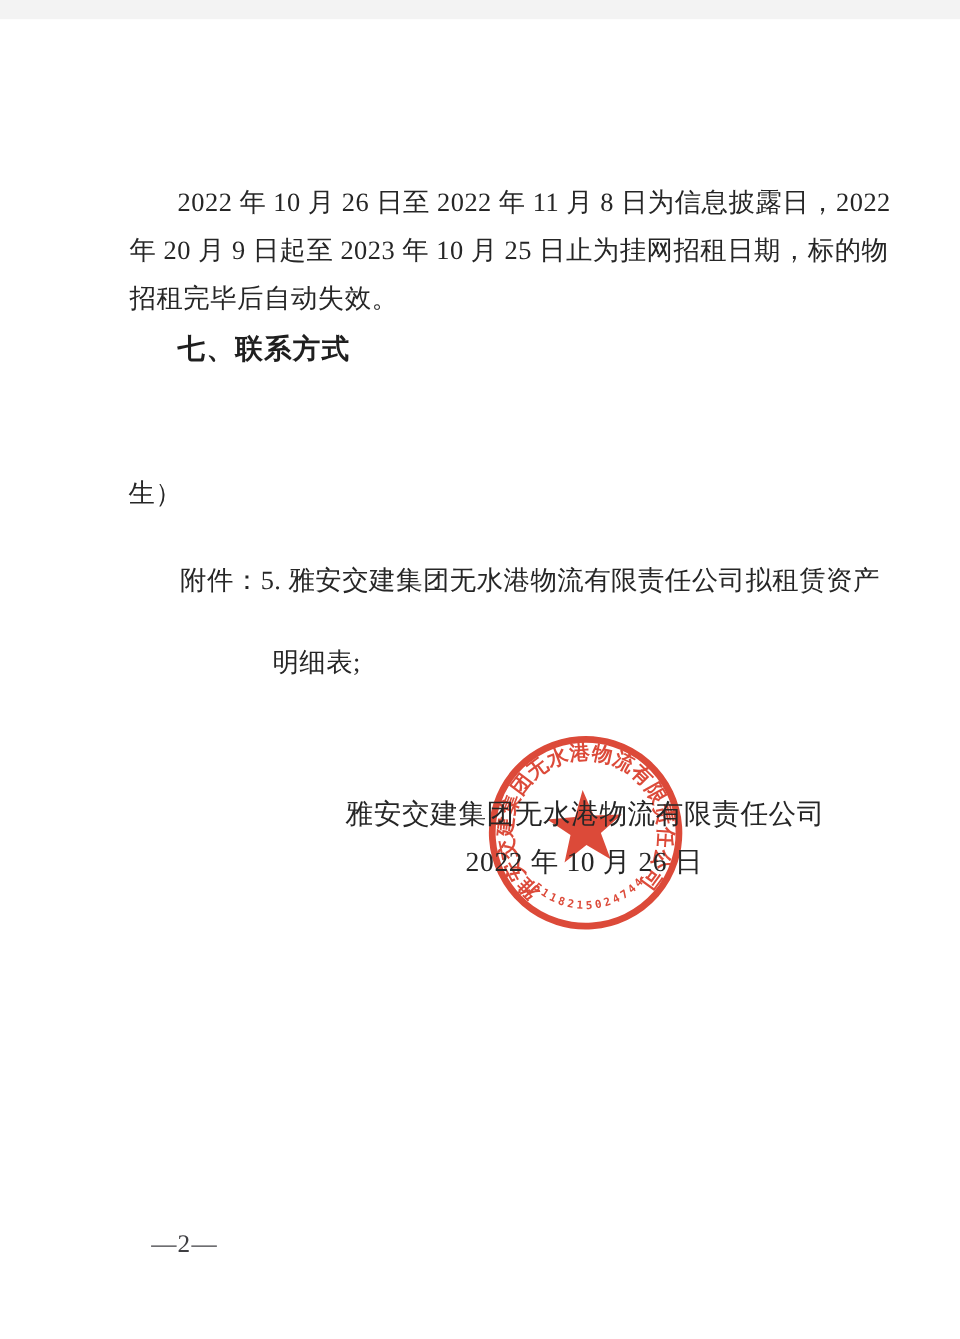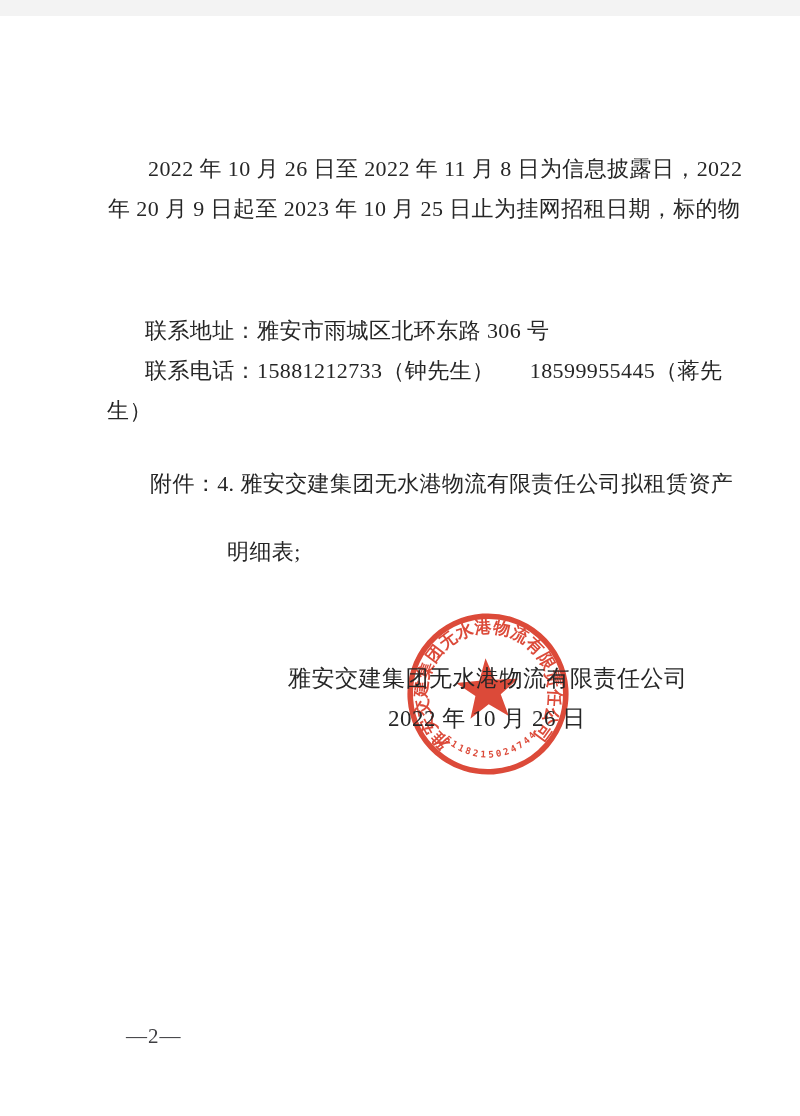--- a/index.html
+++ b/index.html
@@ -66,27 +66,27 @@
     border-top:1px solid #dadada;
   }
 </style>
 </head>
 <body>
 
 <div class="page">
 
   <div class="ln" style="top:138px;left:148px">2022 年 10 月 26 日至 2022 年 11 月 8 日为信息披露日，2022</div>
   <div class="ln" style="top:178px;left:108px">年 20 月 9 日起至 2023 年 10 月 25 日止为挂网招租日期，标的物</div>
+  <div class="ln" style="top:218px;left:108px">招租完毕后自动失效。</div>
 
+  <div class="ln heading" style="top:259px;left:148px">七、联系方式</div>
 
-  <div class="ln" style="top:300px;left:145px">联系地址：雅安市雨城区北环东路 306 号</div>
-  <div class="ln" style="top:340px;left:145px">联系电话：15881212733（钟先生）      18599955445（蒋先</div>
   <div class="ln" style="top:380px;left:107px">生）</div>
 
-  <div class="ln" style="top:453px;left:150px">附件：4. 雅安交建集团无水港物流有限责任公司拟租赁资产</div>
+  <div class="ln" style="top:453px;left:150px">附件：5. 雅安交建集团无水港物流有限责任公司拟租赁资产</div>
   <div class="ln" style="top:521px;left:227px">明细表;</div>
 
   <div class="seal">
     <svg viewBox="0 0 170 170">
       <defs>
         <path id="ringPath" d="M 42.6 127.4 A 60 60 0 1 1 127.4 127.4" fill="none"></path>
         <path id="serialPath" d="M 34.2 120.6 A 62 62 0 0 0 135.8 120.6" fill="none"></path>
       </defs>
       <circle cx="85" cy="85" r="76" fill="none" stroke-width="5.5" stroke="#d93a28"></circle>
       <polygon points="85,50 92.6,71.5 115.4,72.1 97.4,86 103.8,107.9 85,95 66.2,107.9 72.6,86 54.6,72.1 77.4,71.5" fill="#d93a28"></polygon>

